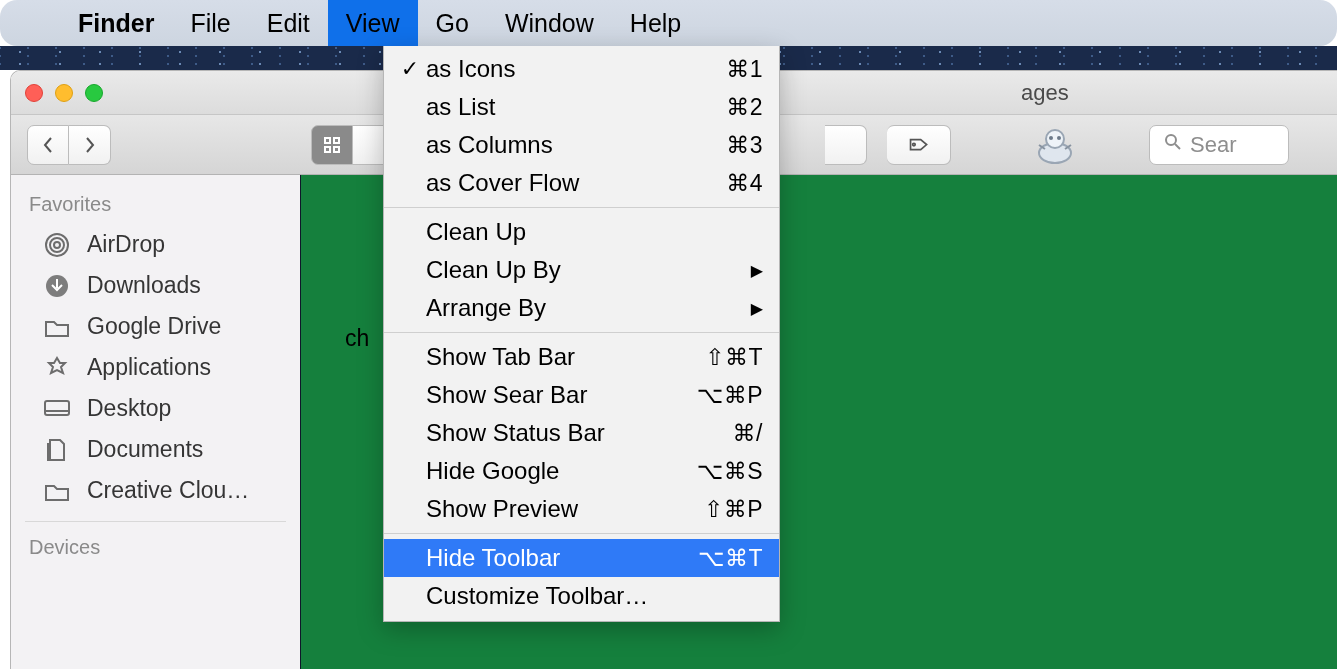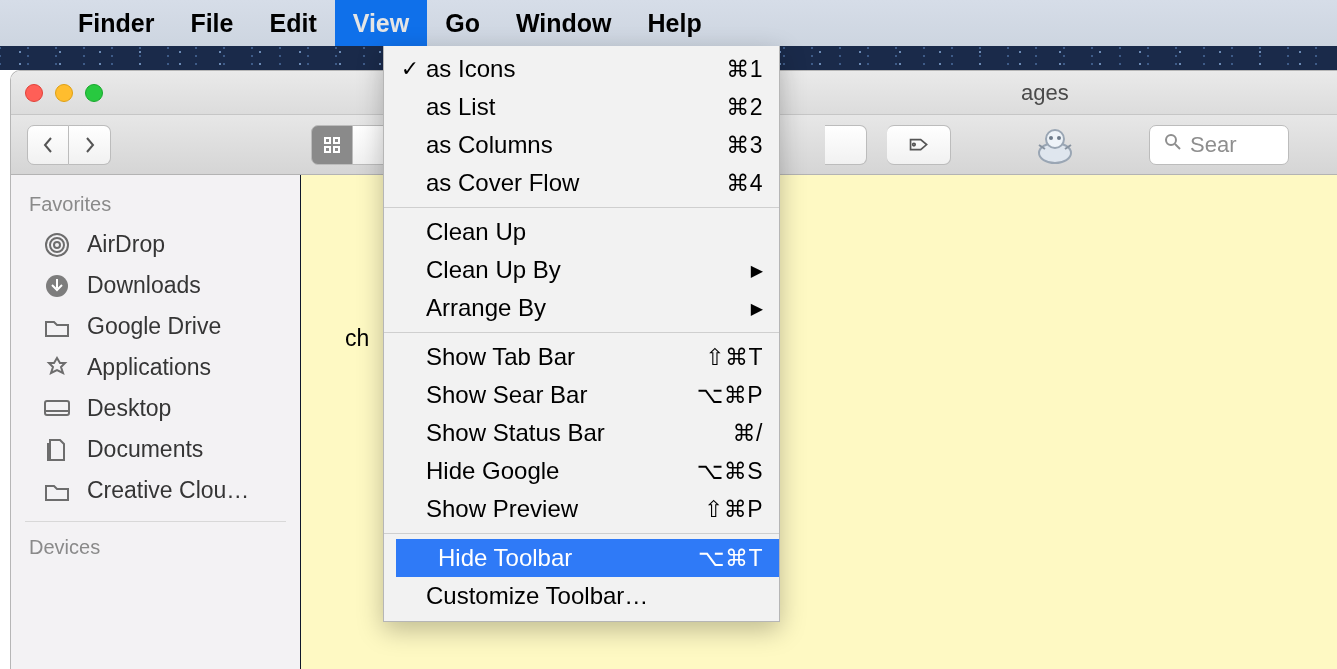--- a/index.html
+++ b/index.html
@@ -9,32 +9,32 @@
   .menubar {
     height: 46px;
     background: linear-gradient(to bottom, #d6dde8 0%, #cdd5e0 100%);
     display: flex;
     align-items: center;
     padding-left: 32px;
     font-size: 25px;
     color: #000;
     position: relative;
     z-index: 10;
+    border-radius: 17px;
   }
   .apple-logo { margin-right: 28px; font-size: 28px; }
   .menubar-item {
     padding: 0 18px;
     height: 46px;
     display: flex;
     align-items: center;
     cursor: default;
-    font-weight: bold;
   }
   .menubar-item.bold { font-weight: 600; }
-  .menubar-item.active { background: #0f70ea; color: #e5e5e5; }
+  .menubar-item.active { background: #0f70ea; color: #000000; }
 
   
   .strip {
     height: 24px;
     background: #1a2a4a;
     background-image: radial-gradient(circle, #6b8ab5 1px, transparent 1px),
                       radial-gradient(circle, #3e5b88 1px, transparent 1px);
     background-size: 40px 12px, 28px 8px;
     background-position: 0 0, 14px 6px;
   }
@@ -54,21 +54,21 @@
     color: #000;
     padding-top: 4px;
     padding-bottom: 6px;
   }
   .dd-item {
     display: flex;
     align-items: center;
     height: 38px;
     padding: 0 16px 0 12px;
   }
-  .dd-item.highlighted { background: #2f7af7; color: #fff; margin-left: 12px; }
+  .dd-item.highlighted { background: #2f7af7; color: #fff; }
   .dd-check { width: 28px; display: inline-flex; justify-content: center; font-size: 22px; }
   .dd-label { flex: 1; padding-left: 2px; }
   .dd-shortcut { white-space: nowrap; font-size: 23px; letter-spacing: 0.5px; }
   .dd-arrow { font-size: 16px; }
   .dd-sep { height: 1px; background: #cfcfcf; margin: 5px 0; }
 
   
   .window {
     position: absolute;
     top: 70px;
@@ -166,21 +166,21 @@
     align-items: center;
     gap: 14px;
     padding: 7px 18px 7px 30px;
     color: #353535;
   }
   .sb-item .ic { width: 32px; display:inline-flex; justify-content:center; color:#6d6d6d; }
   .sb-divider { height: 1px; background: #d8d8d8; margin: 10px 14px; }
 
   .content-area {
     flex: 1;
-    background: #fef9c3;
+    background: #15803d;
     padding: 150px 0 0 44px;
     font-size: 23px;
     color: #000;
   }
 
   
   svg { stroke: currentColor; fill: none; stroke-width: 2; }
 </style>
 </head>
 <body>

